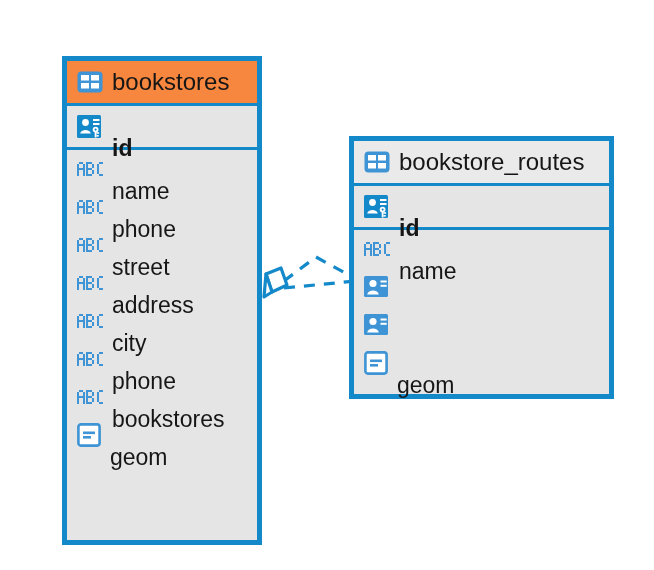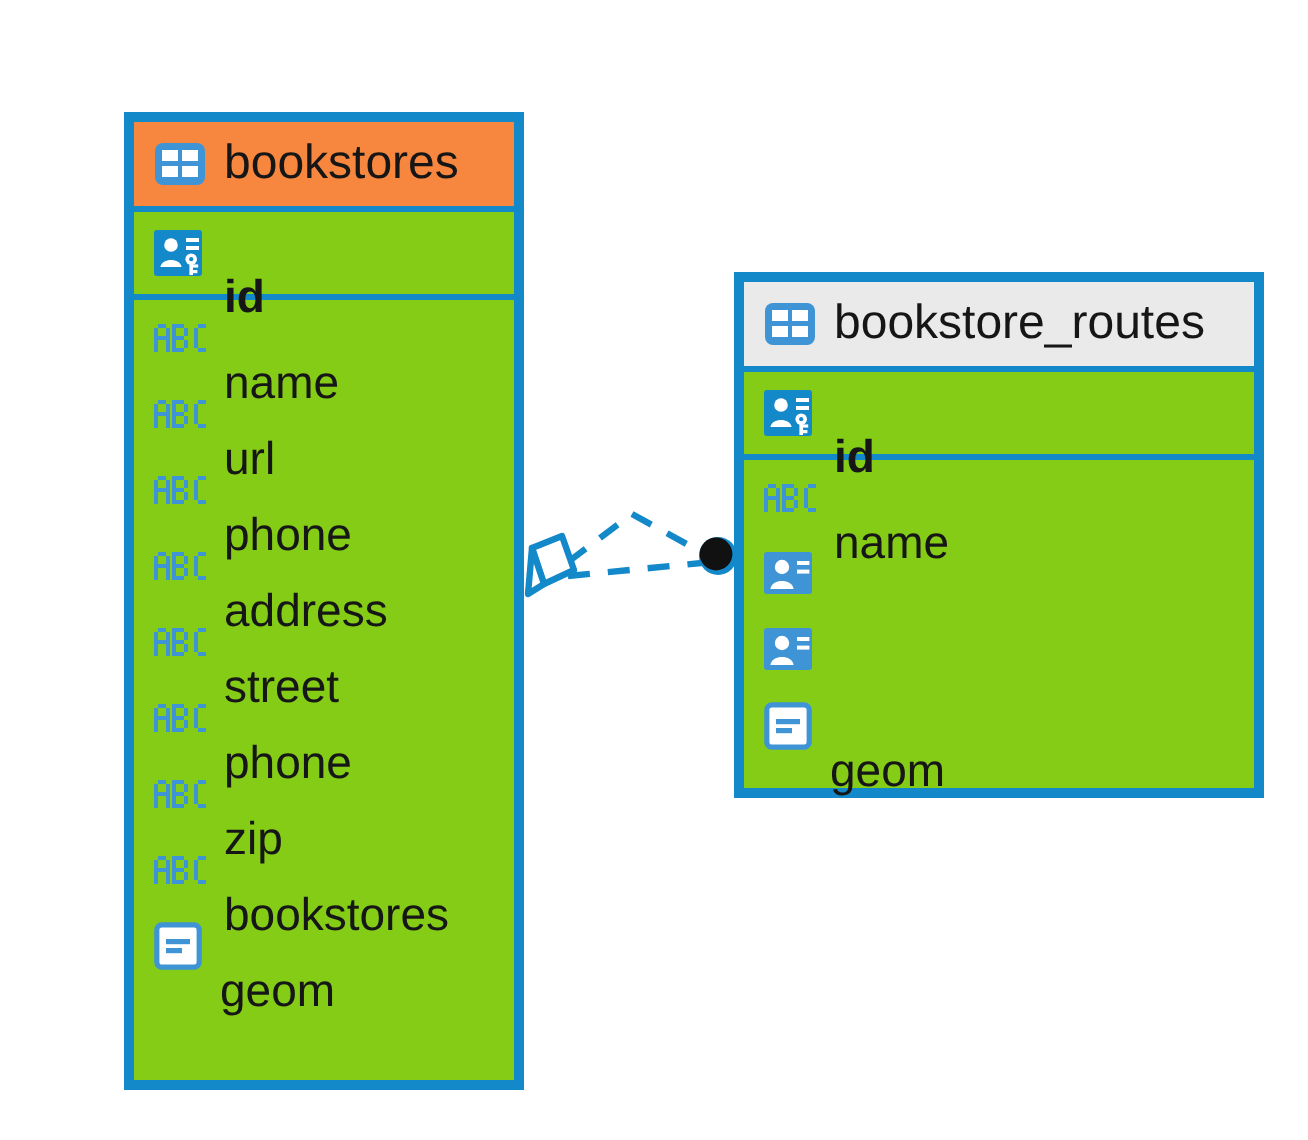--- a/index.html
+++ b/index.html
@@ -10,21 +10,21 @@
     position:relative;
     overflow:hidden;
   }
   .canvas{position:absolute;inset:0;}
 
   
   .entity{
     position:absolute;
     box-sizing:border-box;
     border:5px solid #1489CA;
-    background:#84cc16;
+    background:#e5e5e5;
   }
   .entity-header{
     display:flex;align-items:center;
     gap:9px;
     padding:5px 10px;
     box-sizing:border-box;
     height:45px;
     border-bottom:3px solid #1489CA;
   }
   .entity-header .title{
@@ -148,42 +148,20 @@
                 <rect x="11" y="12" width="4" height="2"></rect>
               <rect x="20" y="2" width="2" height="10"></rect>
                 <rect x="22" y="0" width="4" height="2"></rect>
               <rect x="22" y="12" width="4" height="2"></rect>
             </g>
           </svg>
         </span>
         <span class="col-name">name</span>
       </div>
 
-      <div class="col-row">
-        <span class="icon icon-abc">
-          <svg viewBox="0 0 26 14" width="26" height="14">
-            <g fill="#3E94D4">
-              <rect x="0" y="2" width="2" height="12"></rect>
-                <rect x="6" y="2" width="2" height="12"></rect>
-              <rect x="2" y="0" width="4" height="2"></rect>
-                <rect x="2" y="6" width="4" height="2"></rect>
-              <rect x="9" y="0" width="2" height="14"></rect>
-                <rect x="11" y="0" width="4" height="2"></rect>
-              <rect x="15" y="2" width="2" height="4"></rect>
-                <rect x="11" y="6" width="4" height="2"></rect>
-              <rect x="15" y="8" width="2" height="4"></rect>
-                <rect x="11" y="12" width="4" height="2"></rect>
-              <rect x="20" y="2" width="2" height="10"></rect>
-                <rect x="22" y="0" width="4" height="2"></rect>
-              <rect x="22" y="12" width="4" height="2"></rect>
-            </g>
-          </svg>
-        </span>
-        <span class="col-name">url</span>
-      </div>
 
       <div class="col-row">
         <span class="icon icon-abc">
           <svg viewBox="0 0 26 14" width="26" height="14">
             <g fill="#3E94D4">
               <rect x="0" y="2" width="2" height="12"></rect>
                 <rect x="6" y="2" width="2" height="12"></rect>
               <rect x="2" y="0" width="4" height="2"></rect>
                 <rect x="2" y="6" width="4" height="2"></rect>
               <rect x="9" y="0" width="2" height="14"></rect>
@@ -214,20 +192,43 @@
               <rect x="15" y="2" width="2" height="4"></rect>
                 <rect x="11" y="6" width="4" height="2"></rect>
               <rect x="15" y="8" width="2" height="4"></rect>
                 <rect x="11" y="12" width="4" height="2"></rect>
               <rect x="20" y="2" width="2" height="10"></rect>
                 <rect x="22" y="0" width="4" height="2"></rect>
               <rect x="22" y="12" width="4" height="2"></rect>
             </g>
           </svg>
         </span>
+        <span class="col-name">street</span>
+      </div>
+
+      <div class="col-row">
+        <span class="icon icon-abc">
+          <svg viewBox="0 0 26 14" width="26" height="14">
+            <g fill="#3E94D4">
+              <rect x="0" y="2" width="2" height="12"></rect>
+                <rect x="6" y="2" width="2" height="12"></rect>
+              <rect x="2" y="0" width="4" height="2"></rect>
+                <rect x="2" y="6" width="4" height="2"></rect>
+              <rect x="9" y="0" width="2" height="14"></rect>
+                <rect x="11" y="0" width="4" height="2"></rect>
+              <rect x="15" y="2" width="2" height="4"></rect>
+                <rect x="11" y="6" width="4" height="2"></rect>
+              <rect x="15" y="8" width="2" height="4"></rect>
+                <rect x="11" y="12" width="4" height="2"></rect>
+              <rect x="20" y="2" width="2" height="10"></rect>
+                <rect x="22" y="0" width="4" height="2"></rect>
+              <rect x="22" y="12" width="4" height="2"></rect>
+            </g>
+          </svg>
+        </span>
         <span class="col-name">address</span>
       </div>
 
       <div class="col-row">
         <span class="icon icon-abc">
           <svg viewBox="0 0 26 14" width="26" height="14">
             <g fill="#3E94D4">
               <rect x="0" y="2" width="2" height="12"></rect>
                 <rect x="6" y="2" width="2" height="12"></rect>
               <rect x="2" y="0" width="4" height="2"></rect>
@@ -237,23 +238,22 @@
               <rect x="15" y="2" width="2" height="4"></rect>
                 <rect x="11" y="6" width="4" height="2"></rect>
               <rect x="15" y="8" width="2" height="4"></rect>
                 <rect x="11" y="12" width="4" height="2"></rect>
               <rect x="20" y="2" width="2" height="10"></rect>
                 <rect x="22" y="0" width="4" height="2"></rect>
               <rect x="22" y="12" width="4" height="2"></rect>
             </g>
           </svg>
         </span>
-        <span class="col-name">street</span>
-      </div>
-
+        <span class="col-name">city</span>
+      </div>
 
       <div class="col-row">
         <span class="icon icon-abc">
           <svg viewBox="0 0 26 14" width="26" height="14">
             <g fill="#3E94D4">
               <rect x="0" y="2" width="2" height="12"></rect>
                 <rect x="6" y="2" width="2" height="12"></rect>
               <rect x="2" y="0" width="4" height="2"></rect>
                 <rect x="2" y="6" width="4" height="2"></rect>
               <rect x="9" y="0" width="2" height="14"></rect>
@@ -264,42 +264,20 @@
                 <rect x="11" y="12" width="4" height="2"></rect>
               <rect x="20" y="2" width="2" height="10"></rect>
                 <rect x="22" y="0" width="4" height="2"></rect>
               <rect x="22" y="12" width="4" height="2"></rect>
             </g>
           </svg>
         </span>
         <span class="col-name">phone</span>
       </div>
 
-      <div class="col-row">
-        <span class="icon icon-abc">
-          <svg viewBox="0 0 26 14" width="26" height="14">
-            <g fill="#3E94D4">
-              <rect x="0" y="2" width="2" height="12"></rect>
-                <rect x="6" y="2" width="2" height="12"></rect>
-              <rect x="2" y="0" width="4" height="2"></rect>
-                <rect x="2" y="6" width="4" height="2"></rect>
-              <rect x="9" y="0" width="2" height="14"></rect>
-                <rect x="11" y="0" width="4" height="2"></rect>
-              <rect x="15" y="2" width="2" height="4"></rect>
-                <rect x="11" y="6" width="4" height="2"></rect>
-              <rect x="15" y="8" width="2" height="4"></rect>
-                <rect x="11" y="12" width="4" height="2"></rect>
-              <rect x="20" y="2" width="2" height="10"></rect>
-                <rect x="22" y="0" width="4" height="2"></rect>
-              <rect x="22" y="12" width="4" height="2"></rect>
-            </g>
-          </svg>
-        </span>
-        <span class="col-name">zip</span>
-      </div>
 
       <div class="col-row">
         <span class="icon icon-abc">
           <svg viewBox="0 0 26 14" width="26" height="14">
             <g fill="#3E94D4">
               <rect x="0" y="2" width="2" height="12"></rect>
                 <rect x="6" y="2" width="2" height="12"></rect>
               <rect x="2" y="0" width="4" height="2"></rect>
                 <rect x="2" y="6" width="4" height="2"></rect>
               <rect x="9" y="0" width="2" height="14"></rect>
@@ -324,21 +302,21 @@
             <rect x="6" y="8.5" width="12" height="2.6" fill="#3E94D4"></rect>
             <rect x="6" y="13" width="8" height="2.6" fill="#3E94D4"></rect>
           </svg>
         </span>
         <span class="col-name">geom</span>
       </div>
 
     </div>
   </div>
 
-  <div class="entity" style="left:367px;top:136px;width:265px;height:263px;">
+  <div class="entity" style="left:349px;top:136px;width:265px;height:263px;">
 
     <div class="entity-header" style="background:#EAEAEA;">
       <span class="icon icon-table">
         <svg viewBox="0 0 26 22" width="26" height="22">
           <rect x="0.5" y="0.5" width="25" height="21" rx="4" fill="#3E94D4"></rect>
           <rect x="4" y="4" width="8" height="5.5" fill="#ffffff"></rect>
           <rect x="14" y="4" width="8" height="5.5" fill="#ffffff"></rect>
           <rect x="4" y="12" width="8" height="5.5" fill="#ffffff"></rect>
           <rect x="14" y="12" width="8" height="5.5" fill="#ffffff"></rect>
         </svg>

